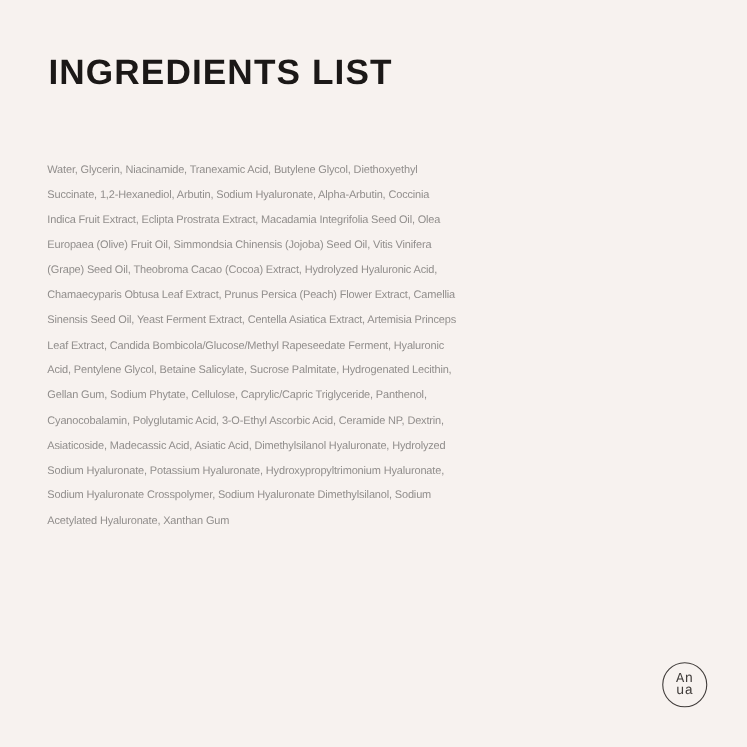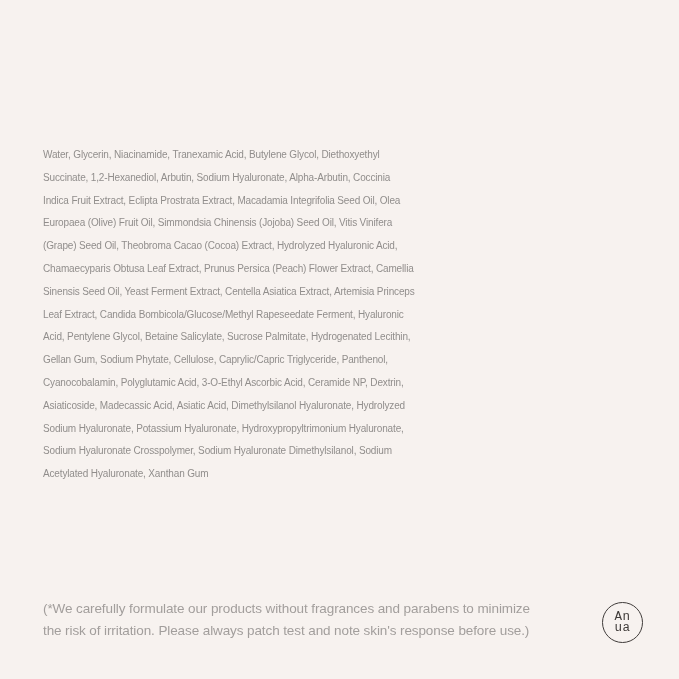--- a/index.html
+++ b/index.html
@@ -67,38 +67,37 @@
     font-size: 12.5px;
     line-height: 11px;
     letter-spacing: 0.5px;
   }
 </style>
 </head>
 <body>
 
 <div class="canvas">
 
+  <h1 class="page-title">INGREDIENTS LIST</h1>
 
   <div class="ingredients-text">Water, Glycerin, Niacinamide, Tranexamic Acid, Butylene Glycol, Diethoxyethyl
 Succinate, 1,2-Hexanediol, Arbutin, Sodium Hyaluronate, Alpha-Arbutin, Coccinia
 Indica Fruit Extract, Eclipta Prostrata Extract, Macadamia Integrifolia Seed Oil, Olea
 Europaea (Olive) Fruit Oil, Simmondsia Chinensis (Jojoba) Seed Oil, Vitis Vinifera
 (Grape) Seed Oil, Theobroma Cacao (Cocoa) Extract, Hydrolyzed Hyaluronic Acid,
 Chamaecyparis Obtusa Leaf Extract, Prunus Persica (Peach) Flower Extract, Camellia
 Sinensis Seed Oil, Yeast Ferment Extract, Centella Asiatica Extract, Artemisia Princeps
 Leaf Extract, Candida Bombicola/Glucose/Methyl Rapeseedate Ferment, Hyaluronic
 Acid, Pentylene Glycol, Betaine Salicylate, Sucrose Palmitate, Hydrogenated Lecithin,
 Gellan Gum, Sodium Phytate, Cellulose, Caprylic/Capric Triglyceride, Panthenol,
 Cyanocobalamin, Polyglutamic Acid, 3-O-Ethyl Ascorbic Acid, Ceramide NP, Dextrin,
 Asiaticoside, Madecassic Acid, Asiatic Acid, Dimethylsilanol Hyaluronate, Hydrolyzed
 Sodium Hyaluronate, Potassium Hyaluronate, Hydroxypropyltrimonium Hyaluronate,
 Sodium Hyaluronate Crosspolymer, Sodium Hyaluronate Dimethylsilanol, Sodium
 Acetylated Hyaluronate, Xanthan Gum</div>
 
-  <div class="footnote-text">(*We carefully formulate our products without fragrances and parabens to minimize
-the risk of irritation. Please always patch test and note skin's response before use.)</div>
 
   <div class="brand-logo">
     <span>An</span>
     <span>ua</span>
   </div>
 
 </div>
 
 </body></html>

